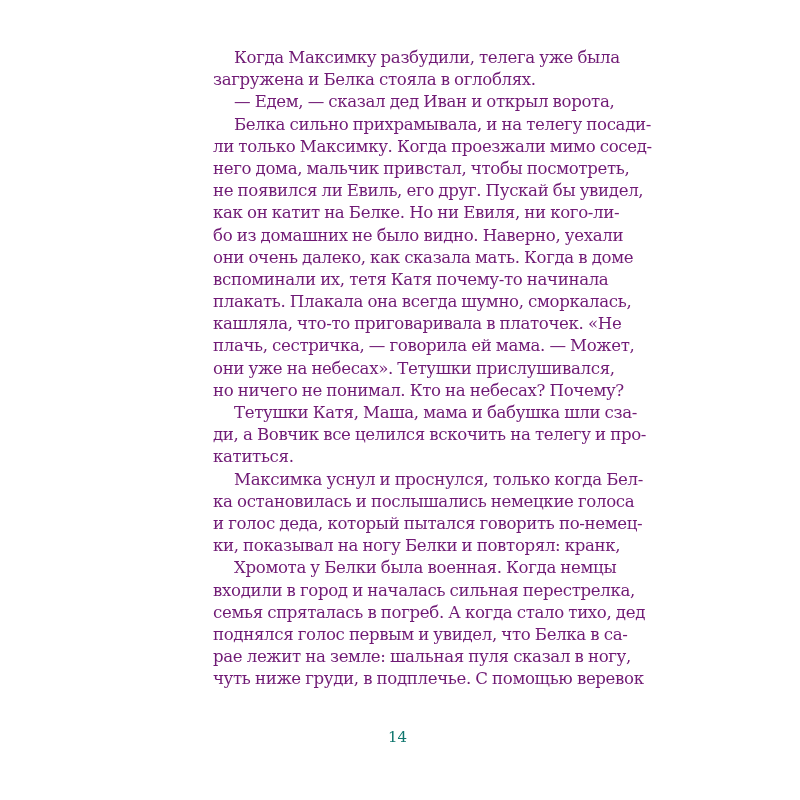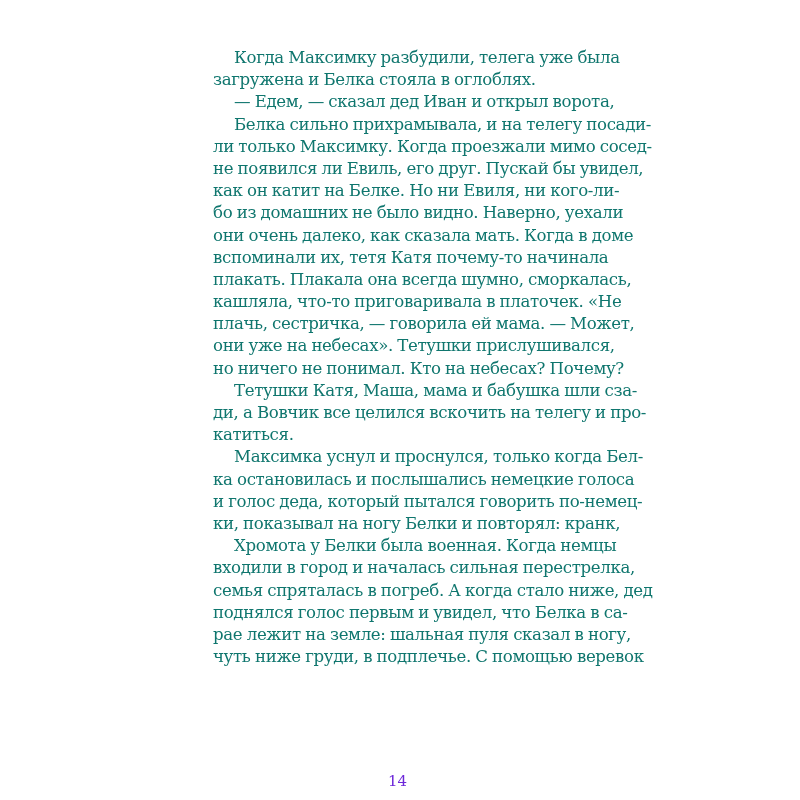--- a/index.html
+++ b/index.html
@@ -5,60 +5,61 @@
   html, body { margin: 0; padding: 0; background: #ffffff; }
   body { width: 800px; height: 800px; position: relative; overflow: hidden; }
   .page {
     position: absolute;
     left: 213px;
     top: 47px;
     width: 395px;
     font-family: "DejaVu Serif", "Liberation Serif", serif;
     font-size: 16.6px;
     line-height: 22.2px;
-    color: #0f766e;
+    color: #701a75;
   }
   .line {
     display: block;
     height: 22.2px;
     white-space: nowrap;
     text-align: justify;
     text-align-last: justify;
     letter-spacing: -0.35px;
     word-spacing: -0.5px;
   }
   .line.indent { padding-left: 21px; }
   .line.last { text-align-last: left; }
   .page-number {
     position: absolute;
     left: 0; width: 795px;
-    top: 772px;
+    top: 728px;
     text-align: center;
     font-family: "DejaVu Serif", "Liberation Serif", serif;
     font-size: 15px;
-    color: #6d28d9;
+    color: #0f766e;
   }
 </style>
 </head>
 <body>
 
 <div class="page">
 
   <div>
     <span class="line indent">Когда Максимку разбудили, телега уже была</span>
     <span class="line last">загружена и Белка стояла в оглоблях.</span>
   </div>
 
   <div>
     <span class="line indent">— Едем, — сказал дед Иван и открыл ворота,</span>
   </div>
 
   <div>
     <span class="line indent">Белка сильно прихрамывала, и на телегу посади-</span>
     <span class="line">ли только Максимку. Когда проезжали мимо сосед-</span>
+    <span class="line">него дома, мальчик привстал, чтобы посмотреть,</span>
     <span class="line">не появился ли Евиль, его друг. Пускай бы увидел,</span>
     <span class="line">как он катит на Белке. Но ни Евиля, ни кого-ли-</span>
     <span class="line">бо из домашних не было видно. Наверно, уехали</span>
     <span class="line">они очень далеко, как сказала мать. Когда в доме</span>
     <span class="line">вспоминали их, тетя Катя почему-то начинала</span>
     <span class="line">плакать. Плакала она всегда шумно, сморкалась,</span>
     <span class="line">кашляла, что-то приговаривала в платочек. «Не</span>
     <span class="line">плачь, сестричка, — говорила ей мама. — Может,</span>
     <span class="line">они уже на небесах». Тетушки прислушивался,</span>
     <span class="line last">но ничего не понимал. Кто на небесах? Почему?</span>
@@ -73,20 +74,20 @@
   <div>
     <span class="line indent">Максимка уснул и проснулся, только когда Бел-</span>
     <span class="line">ка остановилась и послышались немецкие голоса</span>
     <span class="line">и голос деда, который пытался говорить по-немец-</span>
     <span class="line">ки, показывал на ногу Белки и повторял: кранк,</span>
   </div>
 
   <div>
     <span class="line indent">Хромота у Белки была военная. Когда немцы</span>
     <span class="line">входили в город и началась сильная перестрелка,</span>
-    <span class="line">семья спряталась в погреб. А когда стало ниже, дед</span>
+    <span class="line">семья спряталась в погреб. А когда стало тихо, дед</span>
     <span class="line">поднялся голос первым и увидел, что Белка в са-</span>
     <span class="line">рае лежит на земле: шальная пуля сказал в ногу,</span>
     <span class="line">чуть ниже груди, в подплечье. С помощью веревок</span>
   </div>
 </div>
 
 <div class="page-number">14</div>
 
 </body></html>

